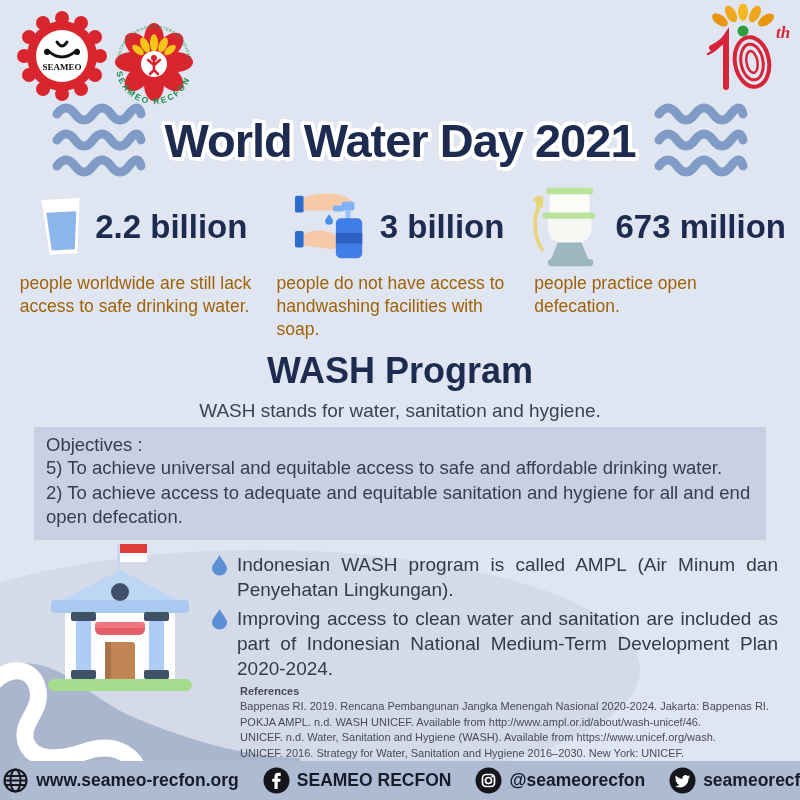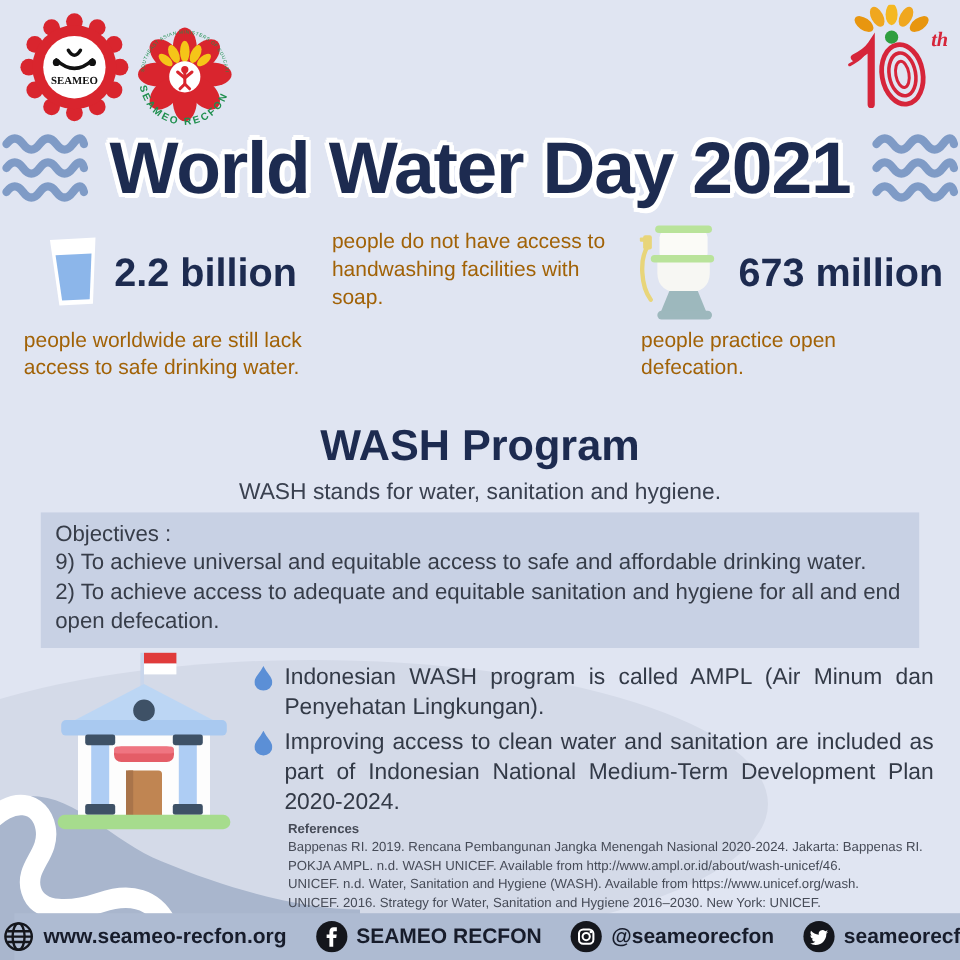--- a/index.html
+++ b/index.html
@@ -19,21 +19,21 @@
   
   .logo-seameo{left:16px;top:10px;z-index:2;}
   .logo-recfon{left:102px;top:10px;z-index:2;}
   .logo-anniv{left:692px;top:4px;z-index:2;}
   
   .title-row{
     left:0;top:100px;width:800px;height:80px;display:flex;
     align-items:center;justify-content:center;gap:16px;z-index:2;
   }
   .page-title{
-    font-size:61px;font-weight:800;color:#1d2b50;letter-spacing:-1px;
+    font-size:47px;font-weight:800;color:#1d2b50;letter-spacing:-1px;
     text-shadow:-3px -3px 0 #fff,3px -3px 0 #fff,-3px 3px 0 #fff,3px 3px 0 #fff,
                 0 -3px 0 #fff,0 3px 0 #fff,-3px 0 0 #fff,3px 0 0 #fff,
                 -2px -4px 0 #fff,2px 4px 0 #fff,4px 0 0 #fff,-4px 0 0 #fff;
     white-space:nowrap;
   }
   
   .stats-row{
     left:14px;top:186px;width:772px;display:flex;z-index:2;
   }
   .stat{flex:1 1 0;display:flex;flex-direction:column;align-items:center;}
@@ -192,20 +192,35 @@
           <polygon points="6,3 44,3 39,58 11,58" fill="#ffffff"></polygon>
           <polygon points="10,16 40,16 36.5,54 13.5,54" fill="#8cb6ea"></polygon>
         </g>
       </svg>
       <div class="stat-value">2.2 billion</div>
     </div>
     <div class="stat-desc">people worldwide are still lack access to safe drinking water.</div>
   </div>
 
   <div class="stat">
+    <div class="stat-head">
+      <svg width="76" height="76" viewBox="0 0 78 78">
+        <rect x="1" y="7" width="9" height="17" rx="2" fill="#2d6ccd"></rect>
+        <path d="M10,9 C28,2 50,4 59,12 C63,17 59,23 48,22 L10,22 Z" fill="#f6c9a8"></path>
+        <rect x="1" y="43" width="9" height="17" rx="2" fill="#2d6ccd"></rect>
+        <path d="M10,46 C26,39 41,44 47,52 C51,59 44,63 33,61 L10,58 Z" fill="#f6c9a8"></path>
+        <rect x="40" y="17" width="11" height="6" rx="2" fill="#7fb1f5"></rect>
+        <rect x="49" y="13" width="13" height="9" rx="2" fill="#7fb1f5"></rect>
+        <rect x="53" y="22" width="5" height="9" fill="#9cc3f7"></rect>
+        <rect x="43" y="30" width="27" height="41" rx="5" fill="#3f7ee8"></rect>
+        <rect x="43" y="45" width="27" height="11" fill="#2d62c4"></rect>
+        <path d="M36,26 C38,29 40,31 40,33 a4,3.6 0 1 1 -8,0 C32,31 34,29 36,26 Z" fill="#4a90e8"></path>
+      </svg>
+      <div class="stat-value">3 billion</div>
+    </div>
     <div class="stat-desc">people do not have access to handwashing facilities with soap.</div>
   </div>
 
   <div class="stat">
     <div class="stat-head">
       <svg width="78" height="82" viewBox="0 0 80 90">
         <path d="M12,20 C3,32 5,58 14,70" stroke="#e8d57a" stroke-width="4" fill="none" stroke-linecap="round"></path>
         <rect x="7" y="11" width="8" height="13" rx="2" fill="#e8d57a"></rect>
         <rect x="4" y="13" width="5" height="4" rx="1" fill="#e8d57a"></rect>
         <rect x="22" y="6" width="44" height="28" rx="7" fill="#fbfbf7"></rect>
@@ -222,21 +237,21 @@
 
 </div>
 
 <div class="abs wash-block">
   <div class="wash-title">WASH Program</div>
   <div class="wash-sub">WASH stands for water, sanitation and hygiene.</div>
 </div>
 
 <div class="abs objectives">
   <div class="objectives-heading">Objectives :</div>
-  <div class="objective-item">9) To achieve universal and equitable access to safe and affordable drinking water.</div>
+  <div class="objective-item">5) To achieve universal and equitable access to safe and affordable drinking water.</div>
   <div class="objective-item">2) To achieve access to adequate and equitable sanitation and hygiene for all and end open defecation.</div>
 </div>
 
 <div class="abs building-wrap">
   <svg width="172" height="152" viewBox="0 0 170 152">
     <rect x="82" y="2" width="3" height="30" fill="#c9d6ec"></rect>
     <rect x="85" y="2" width="27" height="9" fill="#e03b3b"></rect>
     <rect x="85" y="11" width="27" height="9" fill="#ffffff"></rect>
     <polygon points="20,62 85,28 150,62" fill="#bcd6f4"></polygon>
     <rect x="16" y="58" width="138" height="13" rx="4" fill="#a9c9f0"></rect>

